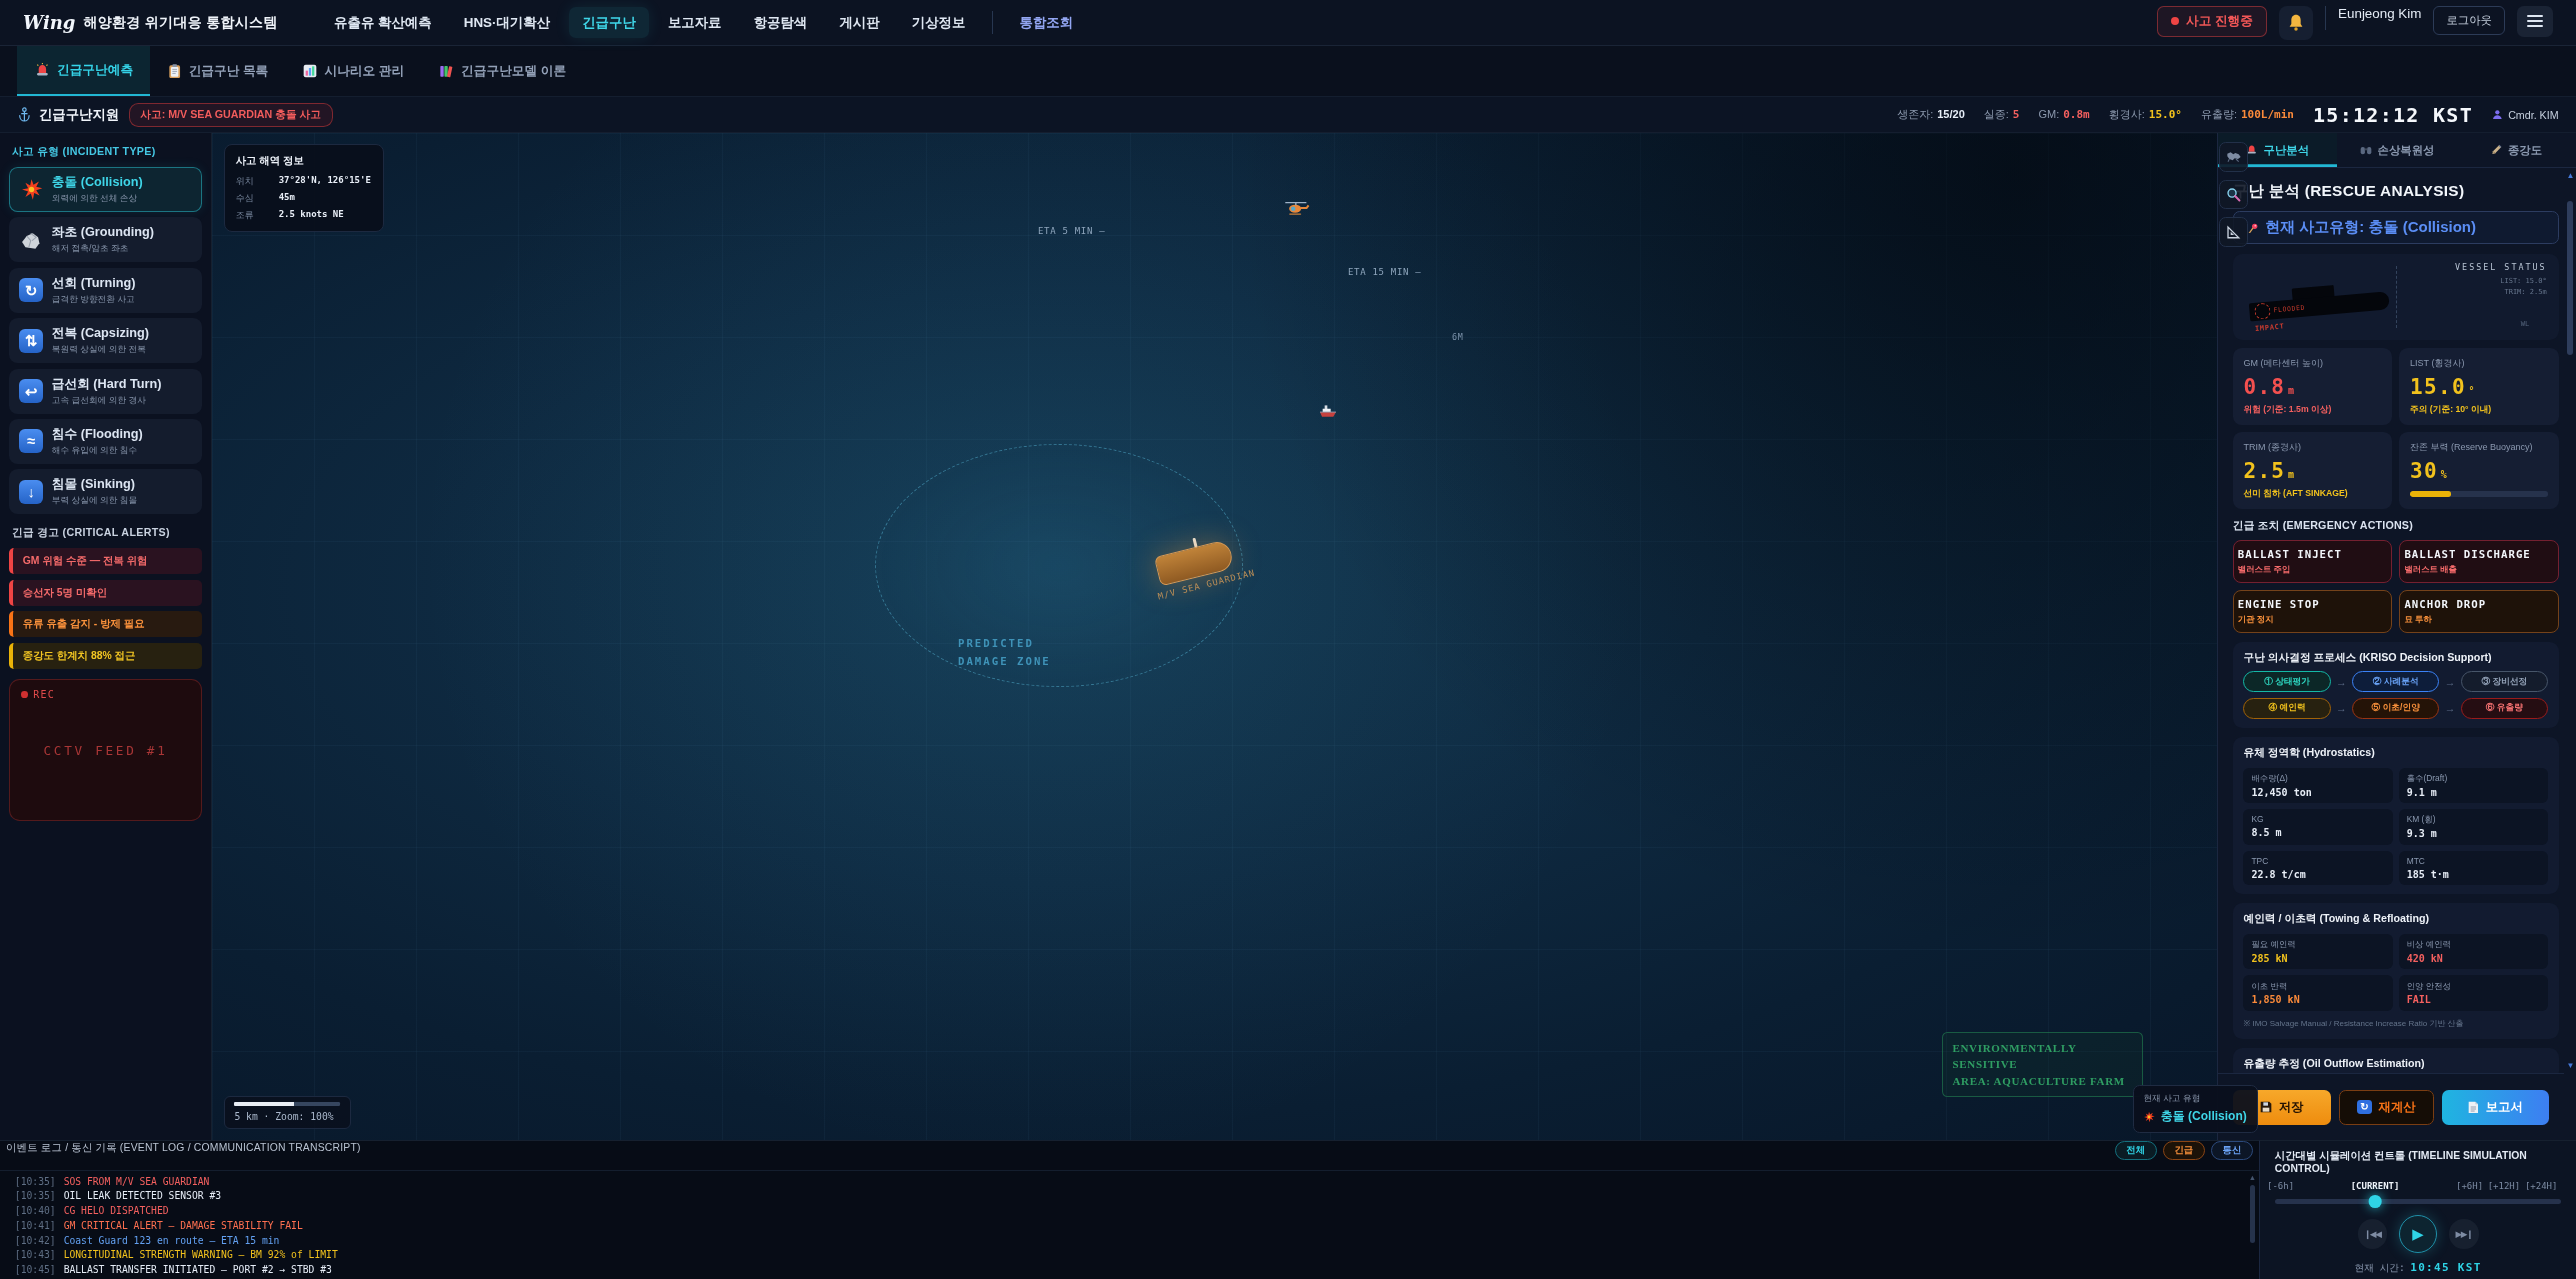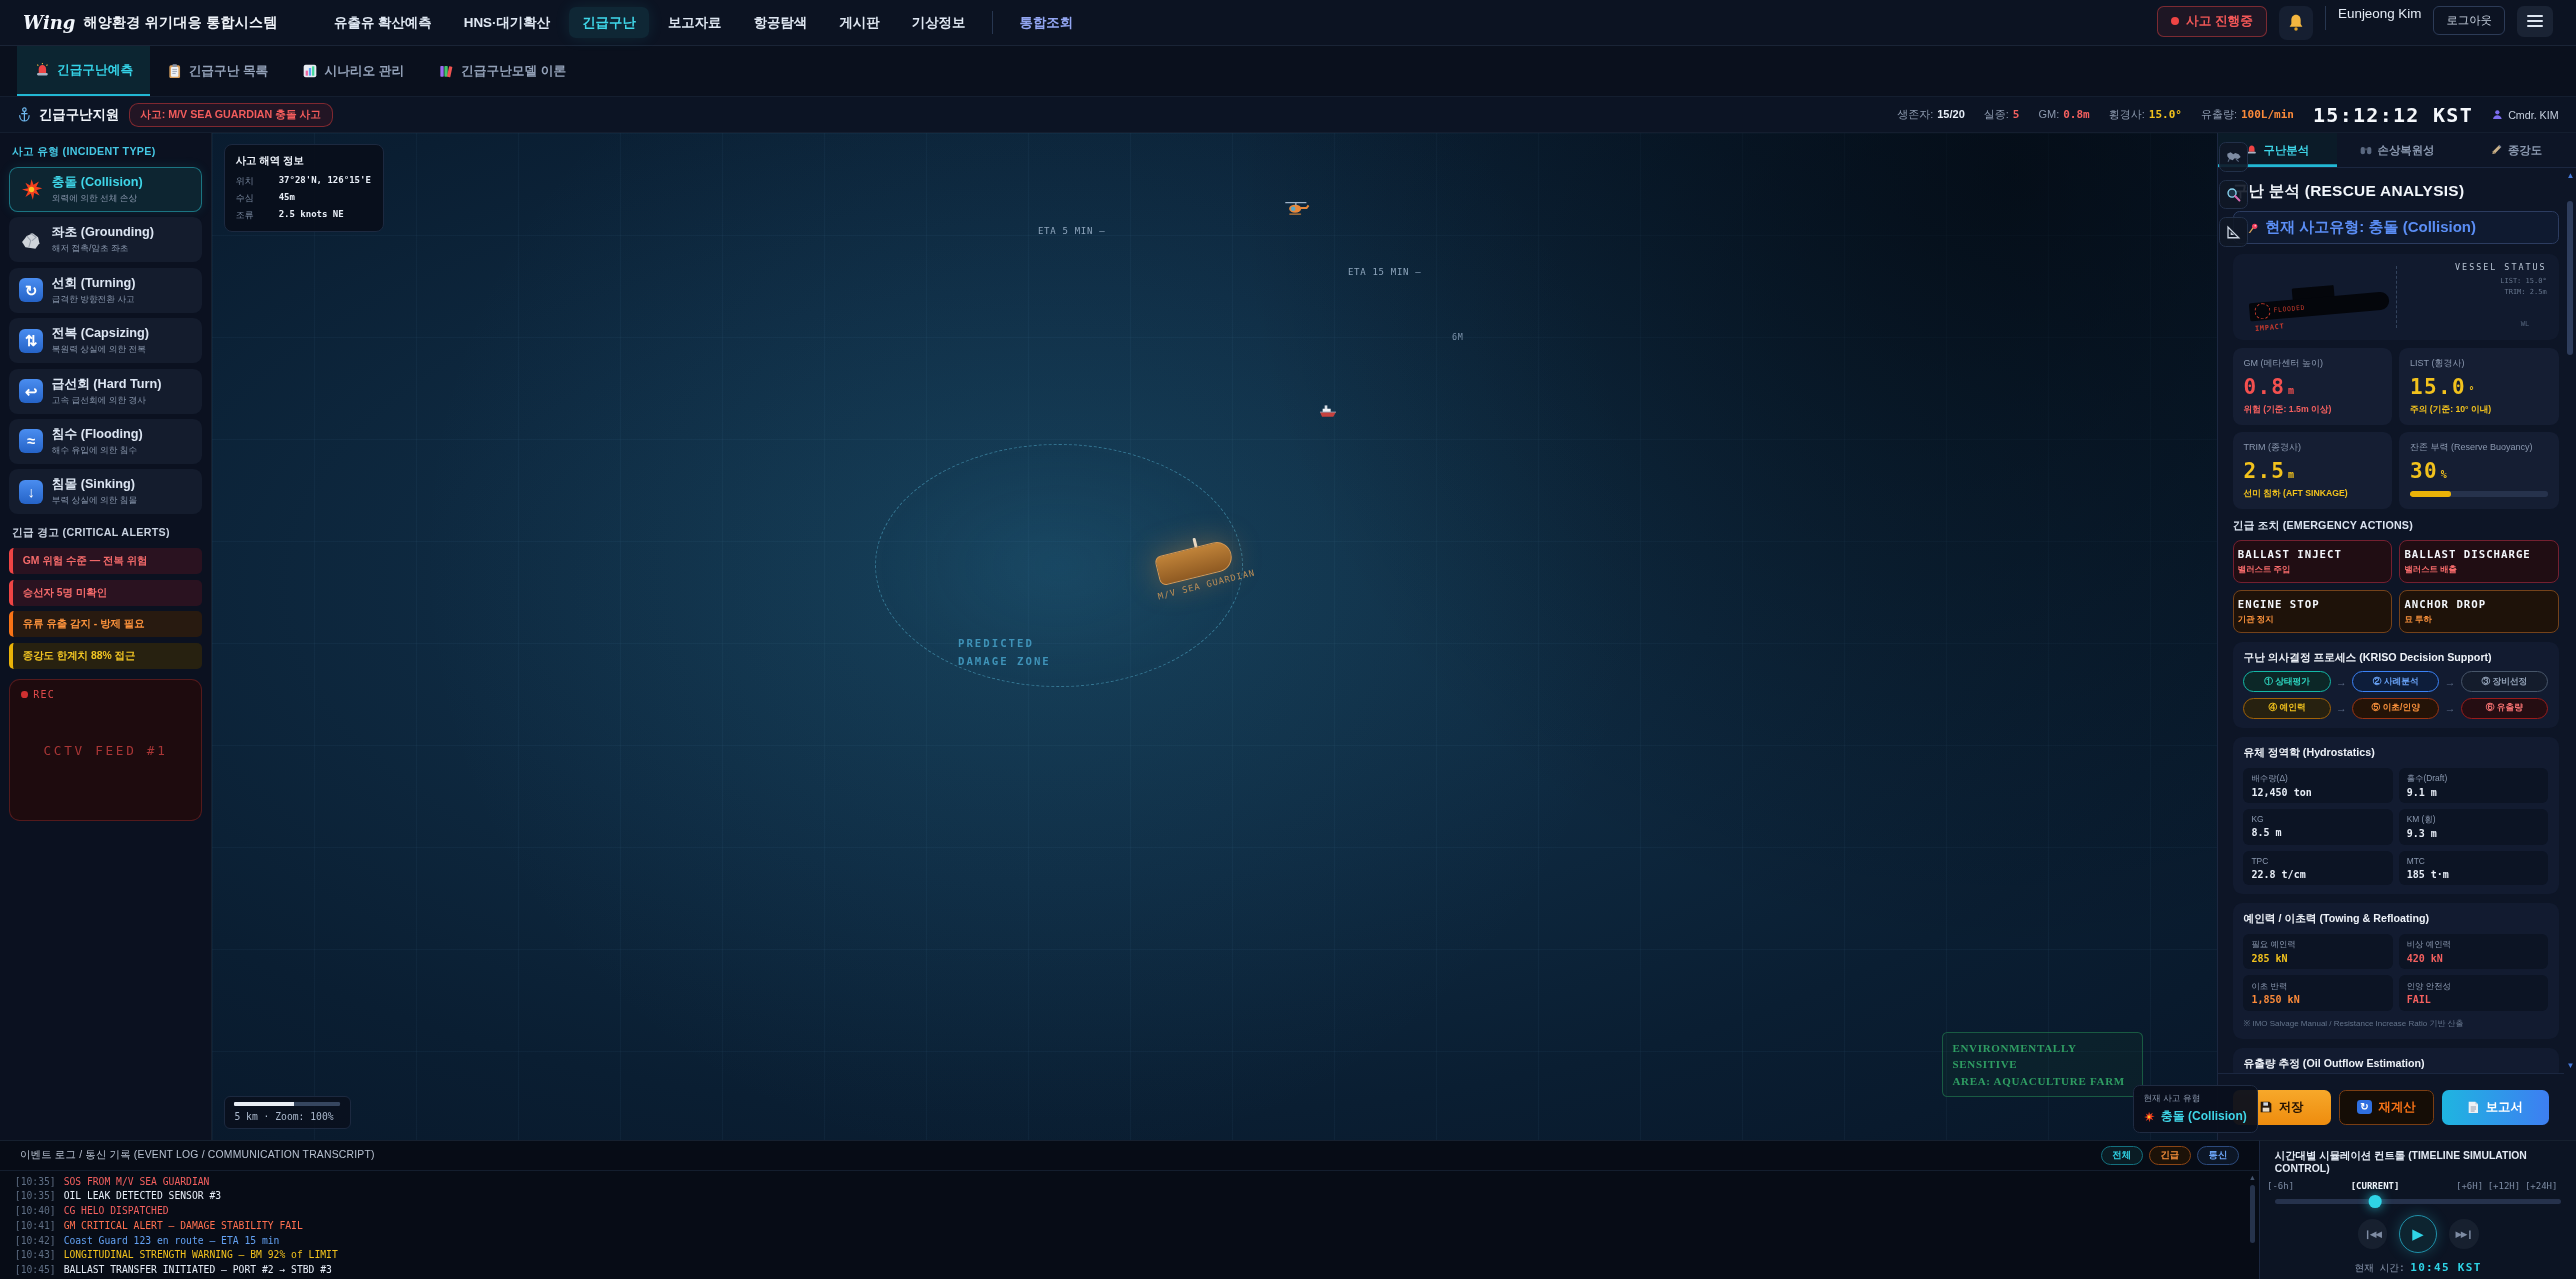--- a/index.html
+++ b/index.html
@@ -173,21 +173,21 @@
   .fbtn{height:35px;border-radius:6.7px;display:flex;align-items:center;justify-content:center;gap:6.7px;
     font-size:12.4px;font-weight:bold;cursor:pointer}
   .fbtn.save{flex:1.05;background:linear-gradient(180deg,#f7a82a,#ee8c0e);color:#241303}
   .fbtn.recalc{flex:1;background:#150d06;border:1px solid #7a3d12;color:#f97316}
   .fbtn.report{flex:1.15;background:linear-gradient(90deg,#1fb5e0,#3d7ef2);color:#fff}
   .pbar{position:absolute;right:1.3px;top:38px;bottom:70px;width:8.7px}
   .pbar .arr{position:absolute;left:0;width:8.7px;text-align:center;font-size:8px;color:#4378d8}
   .pbar .thumb{position:absolute;left:1.3px;width:6px;top:29.5px;height:154px;background:#2e3d5c;border-radius:3.4px}
   
   .eventlog{position:absolute;left:0;right:317px;top:1140px;bottom:0;background:#070c16;border-top:0.7px solid #16202f}
-  .eh{height:29.5px;display:flex;align-items:center;padding:0 20px;border-bottom:0.7px solid #141e2e}
+  .eh{height:29.5px;display:flex;align-items:flex-start;padding:0 6px;border-bottom:0.7px solid #141e2e}
   .eh-title{font-size:10.4px;color:#b9c3d2;letter-spacing:0.2px}
   .chips{margin-left:auto;display:flex;gap:6px}
   .chip{padding:2px 10.7px;border-radius:670px;border:1px solid;font-size:9.4px;font-weight:bold;cursor:pointer}
   .chip.cyan{border-color:#14707e;color:#2fd4e6;background:#0a1c24}
   .chip.orange{border-color:#8a4515;color:#fb923c;background:#1c1208}
   .chip.blue{border-color:#2c4a7c;color:#6ba3f5;background:#0c1626}
   .entries{padding:4px 14.8px 0}
   .entry{font-size:9.7px;line-height:14.8px;white-space:nowrap}
   .entry .tm{color:#5f6f85;margin-right:8px}
   .lbar{position:absolute;right:2.7px;top:32px;bottom:2.7px;width:8px}

